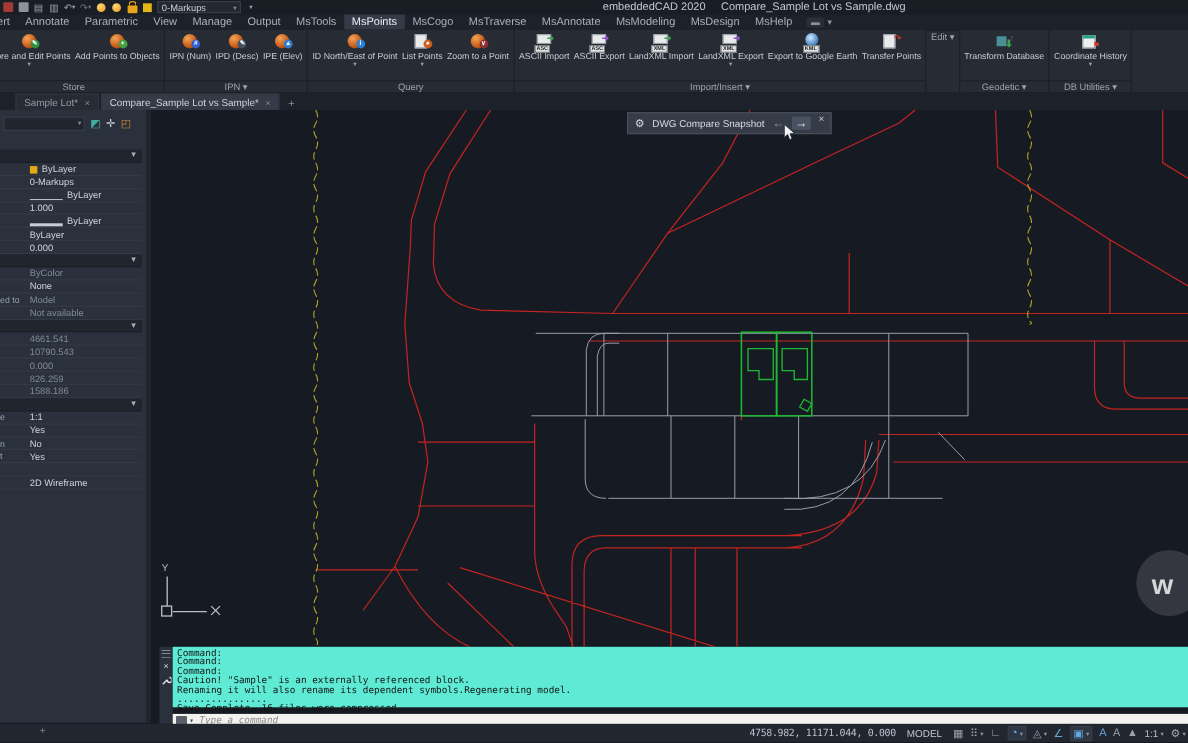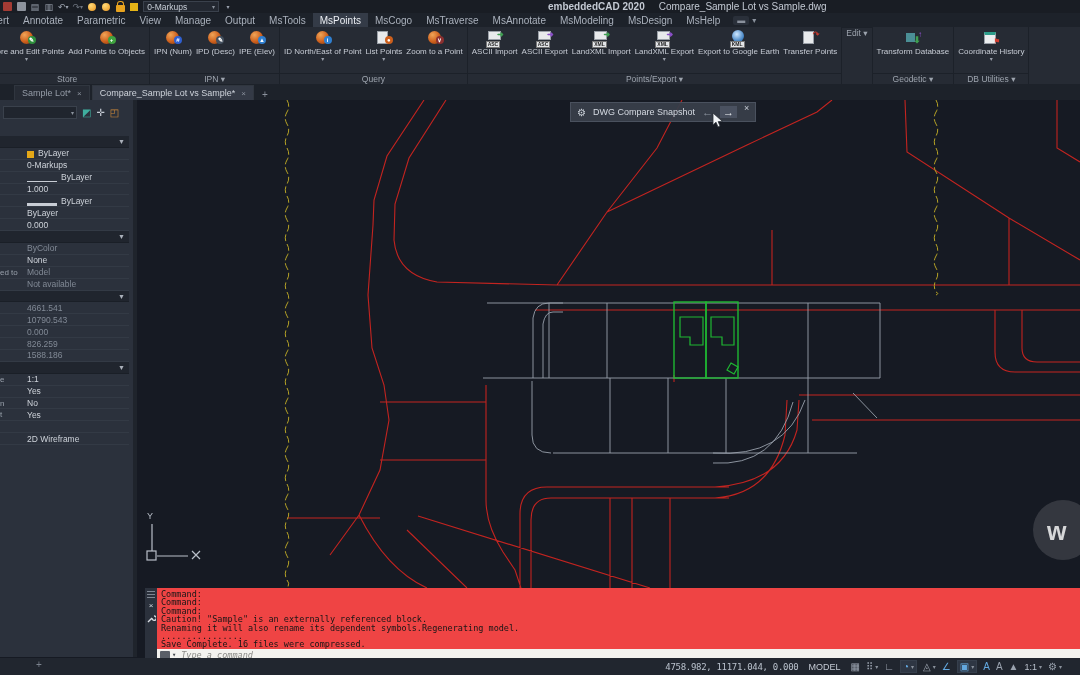--- a/index.html
+++ b/index.html
@@ -17,21 +17,21 @@
   .qsq.red { background:#a33b34; }
   .qbulb { width:8px; height:8px; border-radius:50%; background:radial-gradient(circle at 35% 30%,#ffd977,#e8941f); }
   .qlock { width:9px; height:7px; background:#e8a31f; border-radius:1px; position:relative; margin-top:3px; }
   .qlock::before { content:""; position:absolute; left:1px; top:-4px; width:5px; height:4px;
     border:1.5px solid #e8a31f; border-bottom:none; border-radius:3px 3px 0 0; }
   .qswatch { width:8px; height:8px; background:#e5b417; }
   #layer-combo { display:flex; align-items:center; justify-content:space-between;
     width:76px; height:11px; background:#232831; border:1px solid #3a414c; color:#c6ccd5;
     font-size:8.5px; padding:0 3px; }
   #win-title { position:absolute; left:548px; top:1px; font-size:10px; color:#c3c9d3; white-space:nowrap; }
-  #win-title b { font-weight:bold; margin-right:14px; }
+  #win-title b { font-weight:normal; margin-right:14px; }
 
   
   #menubar { position:absolute; left:0; top:13px; width:1080px; height:14px;
     background:#1d222a; display:flex; align-items:stretch; overflow:hidden; }
   .mtab { padding:0 7px; font-size:10px; color:#aab1bc; display:flex; align-items:center; white-space:nowrap; }
   .mtab.active { background:#343b47; color:#eceff4; }
   .mtab.clip { margin-left:-23px; }
   #ribbon-toggle { display:flex; align-items:center; gap:3px; margin-left:6px; color:#8a919c; font-size:8px; }
   #ribbon-toggle .pill { background:#2a303a; border-radius:2px; padding:0 4px; height:9px; line-height:9px; }
 
@@ -113,31 +113,31 @@
   .sw-thin { width:30px; height:1px; background:#c8cdd5; }
   .sw-thick { width:30px; height:3px; background:#c8cdd5; }
 
   
   #cmdgutter { position:absolute; left:145px; top:588px; width:12px; height:70px; background:#2b313c;
     display:flex; flex-direction:column; align-items:center; color:#d8dce2; }
   #cmdgutter .grip { width:8px; height:8px; margin-top:2px;
     background:repeating-linear-gradient(0deg,#7f8792 0 1px,transparent 1px 3px); }
   #cmdgutter .gx { font-size:8px; margin-top:3px; }
   #cmdgutter svg { margin-top:4px; }
-  #cmdwin { position:absolute; left:157px; top:588px; width:923px; height:70px; background:#ef4444;
+  #cmdwin { position:absolute; left:157px; top:588px; width:923px; height:55px; background:#5eead4;
     font-family:"DejaVu Sans Mono", monospace; font-size:8.5px; color:#161616; padding:2px 0 0 4px; line-height:8.4px; }
   #cmdinput { position:absolute; left:157px; top:649px; width:923px; height:11px; background:#f3f2ef;
     display:flex; align-items:center; font-family:"DejaVu Sans Mono", monospace; font-size:8.5px; color:#8b8b88; }
   #cmdinput .kbico { width:10px; height:8px; background:#5a5f68; margin:0 2px 0 3px; border-radius:1px; }
   #cmdinput .dd { color:#44484f; font-size:7px; margin-right:5px; }
   #cmdinput .prompt { font-style:italic; }
 
   
   #statusbar { position:absolute; left:0; top:658px; width:1080px; height:17px; background:#21262f;
-    display:flex; align-items:center; justify-content:flex-end; gap:6px; padding-right:18px;
+    display:flex; align-items:center; justify-content:flex-end; gap:6px; padding-right:2px;
     color:#b9c1cc; font-size:9px; }
   #layout-plus { position:absolute; left:36px; top:659px; color:#7c838e; font-size:10px; }
   .sitem { display:flex; align-items:center; gap:2px; white-space:nowrap; }
   .sitem .gly { font-size:10px; color:#9aa2ae; }
   .sitem.active .gly { color:#63a9e0; }
   .sitem.boxed { background:#2e3643; border:1px solid #45506158; padding:0 2px; }
   .sitem .sdd { font-size:6px; color:#8a919c; }
   #coords { font-family:"DejaVu Sans Mono", monospace; font-size:9px; letter-spacing:-0.3px; }
   #model-btn { color:#c3c9d3; font-size:9px; padding:0 4px; }
   text { font-family:"Liberation Sans", sans-serif; }
@@ -321,21 +321,21 @@
             <span class="rlabel">Export to Google Earth</span>
           </div>
           <div class="rbtn">
             <span class="ricon">
               <span class="page"></span>
               <span class="arrowg" style="color:#c23a2e">↷</span>
             </span>
             <span class="rlabel">Transfer Points</span>
           </div>
         </div>
-        <div class="rglabel">Points/Export ▾</div>
+        <div class="rglabel">Import/Insert ▾</div>
       </div>
       <div class="rgroup">
         <div class="rglabel">Edit ▾</div>
       </div>
       <div class="rgroup">
         <div class="rbtns">
           <div class="rbtn">
             <span class="ricon">
               <span class="cube"></span>
               <span class="varrow" style="color:#3fa052">⬇</span>

